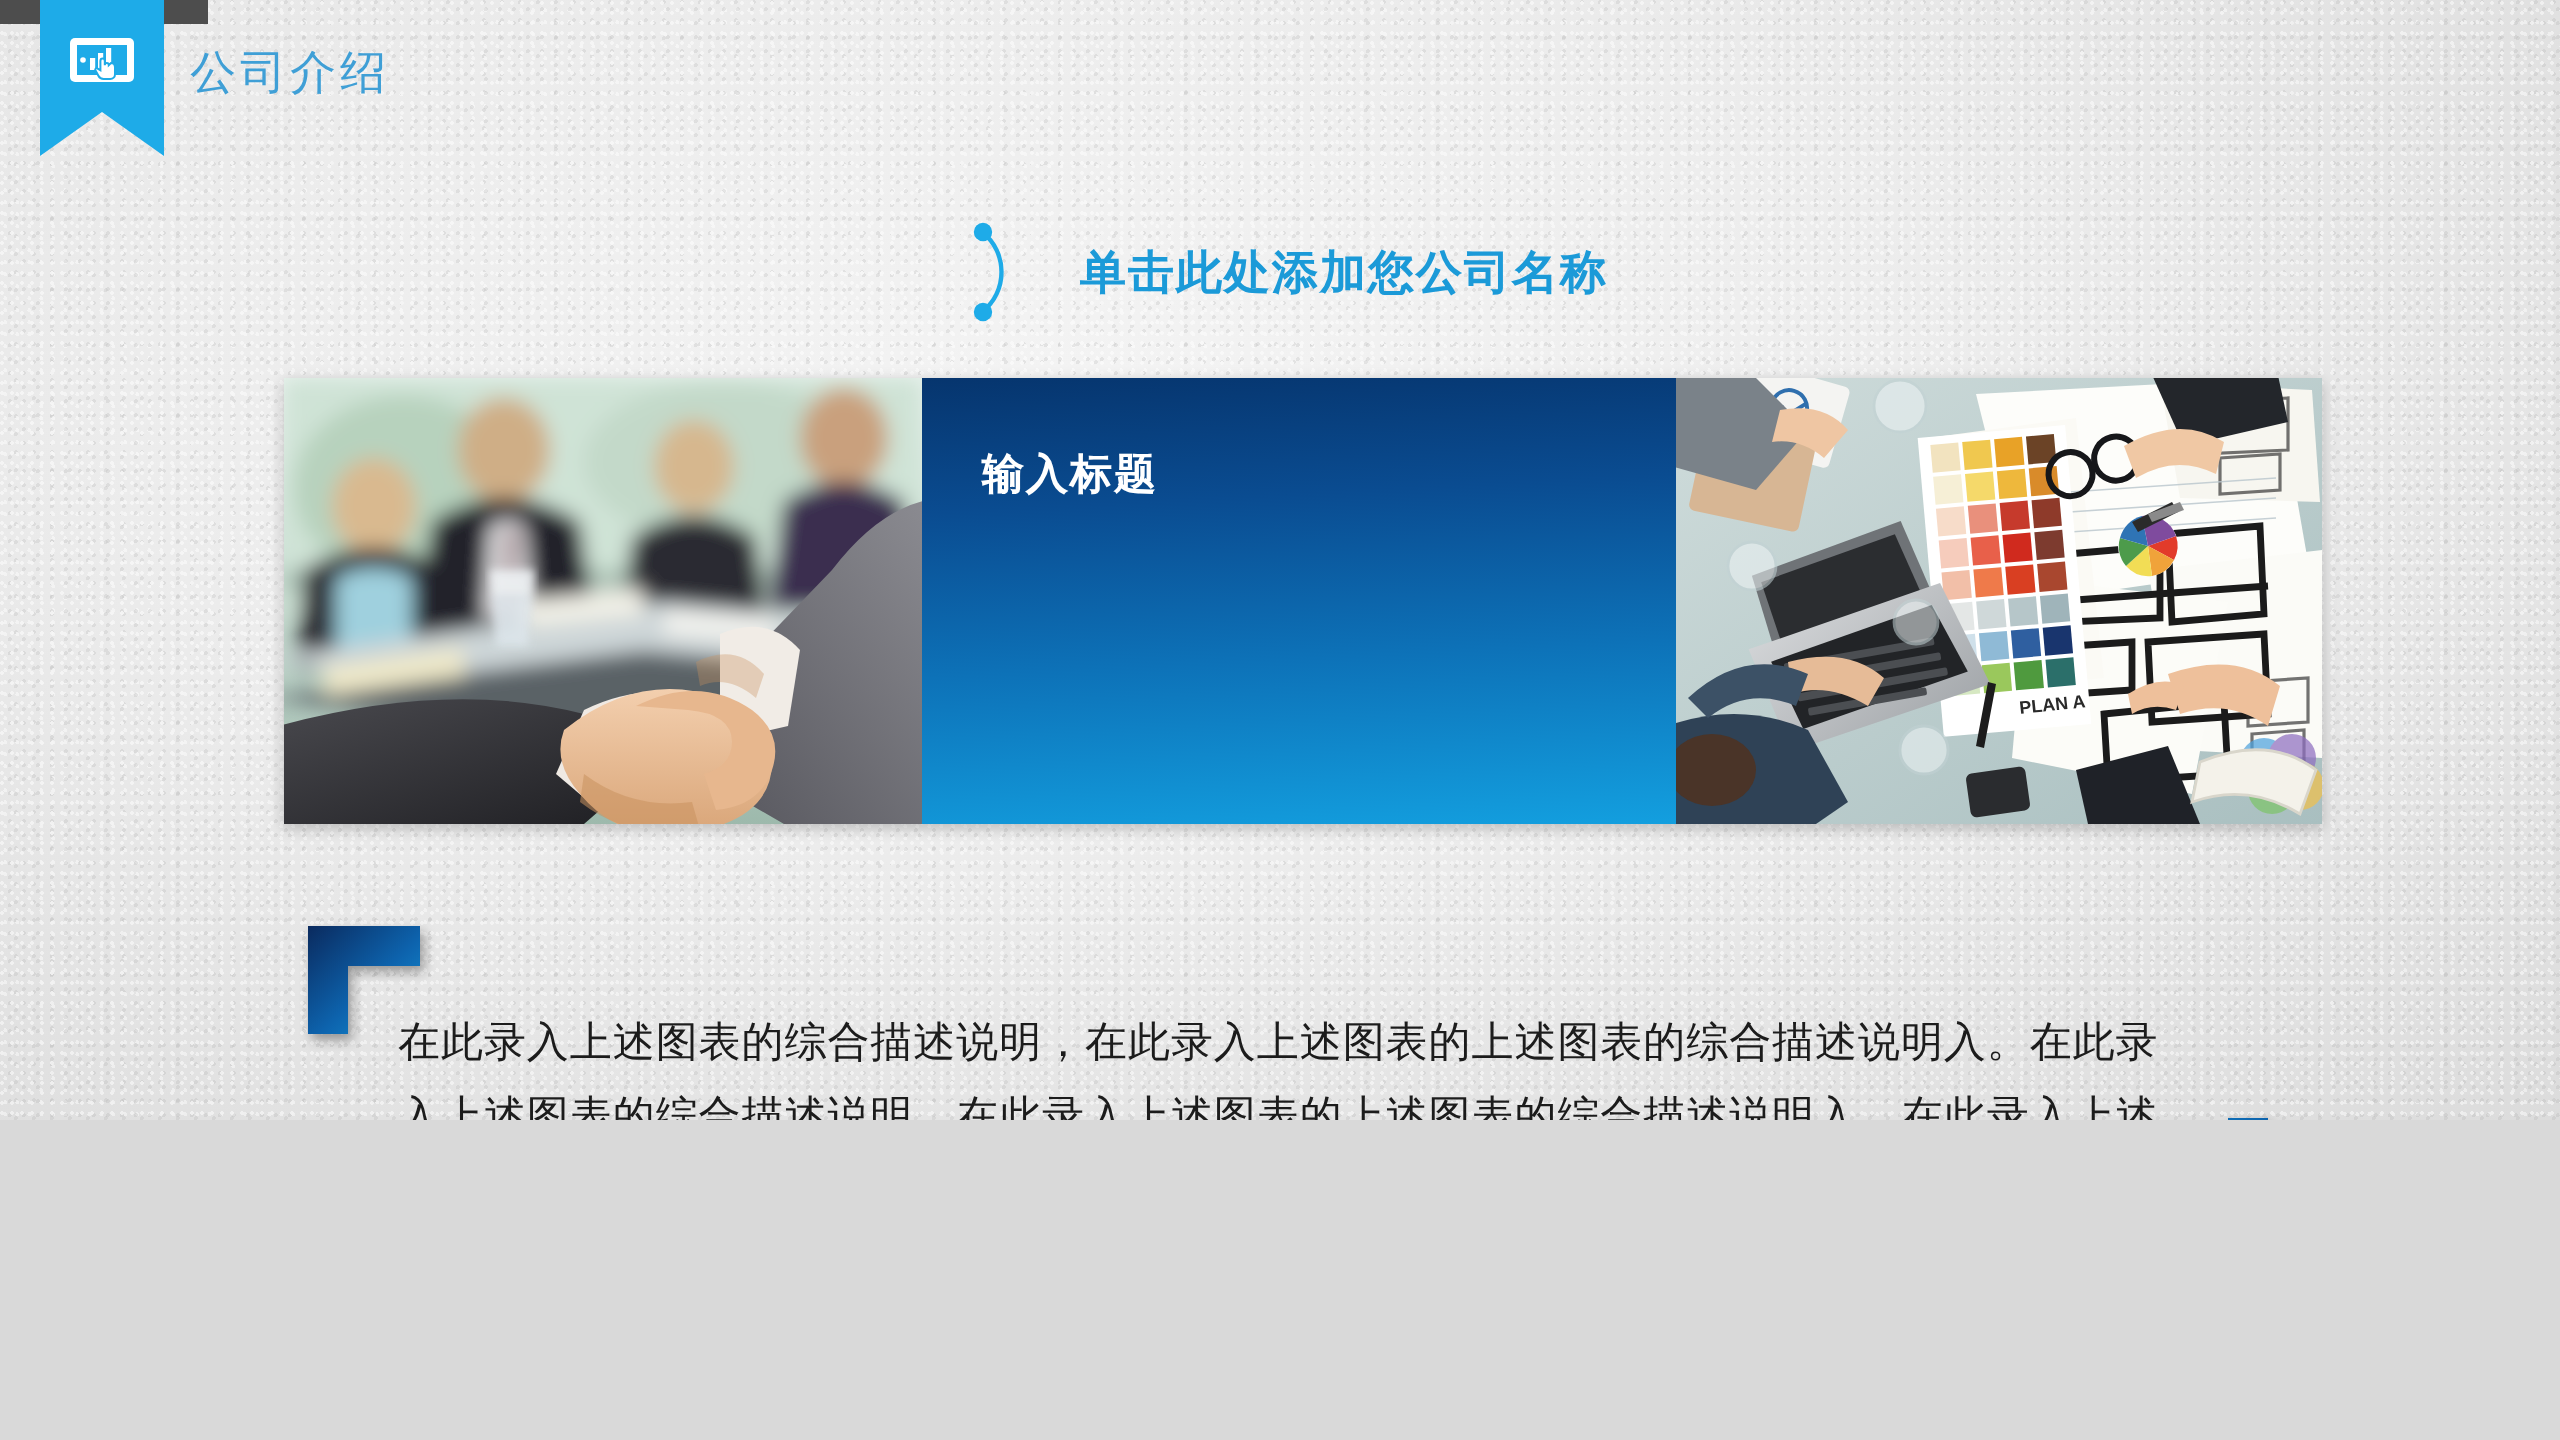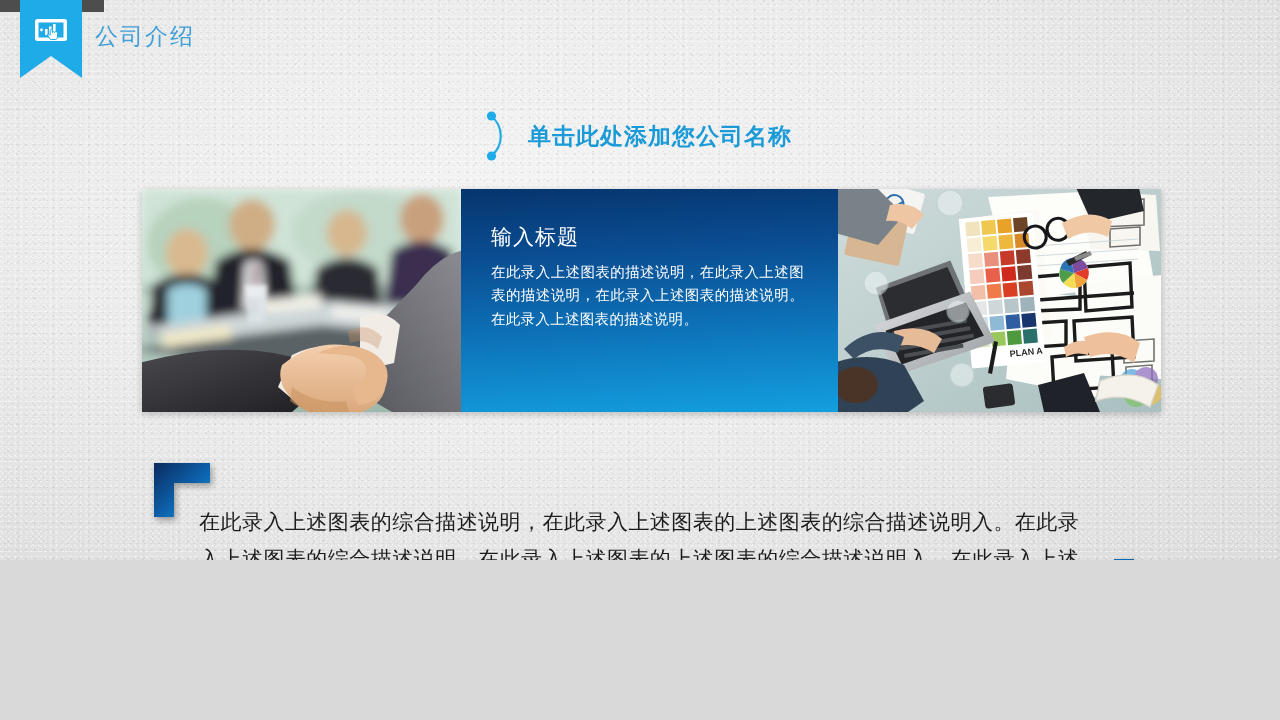--- a/index.html
+++ b/index.html
@@ -73,21 +73,21 @@
     left: 484px; top: 110px;
     display: flex;
     align-items: center;
     height: 52px;
   }
   .crescent {
     width: 26px; height: 52px;
     flex: 0 0 auto;
   }
   .section-heading-text {
-    margin-left: 18px;
+    margin-left: 30px;
     font-size: 23px;
     font-weight: bold;
     letter-spacing: 1px;
     color: #1b9ad8;
     white-space: nowrap;
   }
 
   
   .banner {
     position: absolute;
@@ -106,21 +106,21 @@
   .card {
     position: relative;
     width: 377px;
     background: linear-gradient(177deg, #06356e 0%, #0a4c91 28%, #0d72b8 62%, #139fdf 100%);
     color: #ffffff;
     padding: 34px 34px 0 30px;
     box-sizing: border-box;
   }
   .card-title {
     font-size: 21px;
-    font-weight: normal;
+    font-weight: bold;
     letter-spacing: 1px;
     margin: 0 0 10px 0;
   }
   .card-body {
     font-size: 14.5px;
     line-height: 1.62;
     letter-spacing: .3px;
     margin: 0;
     text-align: justify;
   }
@@ -251,21 +251,20 @@
           <path d="M140 176 q38 -30 78 -16 q26 10 26 32 q0 26 -34 34 q-40 9 -62 -18 q-14 -16 -8 -32z" fill="url(#skinG)"></path>
           <path d="M176 164 q32 -16 58 2 q16 12 10 30 q-6 18 -28 20 l-6 -18 q14 -4 14 -16 q0 -14 -22 -16z" fill="#e7b78e"></path>
           <path d="M150 198 q24 18 54 14 l4 14 q-34 6 -60 -14z" fill="#c9915f" opacity=".55"></path>
           <path d="M206 142 q20 -10 34 6 l-4 12 q-14 -12 -28 -6z" fill="#c9915f" opacity=".35"></path>
         </g>
       </svg>
     </div>
 
     <div class="card">
       <div class="card-title">输入标题</div>
-      <div class="card-body">在此录入上述图表的描述说明，在此录入上述图表的描述说明，在此录入上述图表的描述说明。在此录入上述图表的描述说明。</div>
     </div>
 
     <div class="photo photo-right">
       <svg viewBox="0 0 323 223" width="323" height="223" preserveAspectRatio="xMidYMid slice" xmlns="http://www.w3.org/2000/svg">
         <defs>
           <linearGradient id="deskG" x1="0" y1="0" x2="1" y2="1">
             <stop offset="0%" stop-color="#cfdcdb"></stop>
             <stop offset="100%" stop-color="#a9bfc0"></stop>
           </linearGradient>
           <linearGradient id="lapG" x1="0" y1="0" x2="1" y2="1">

